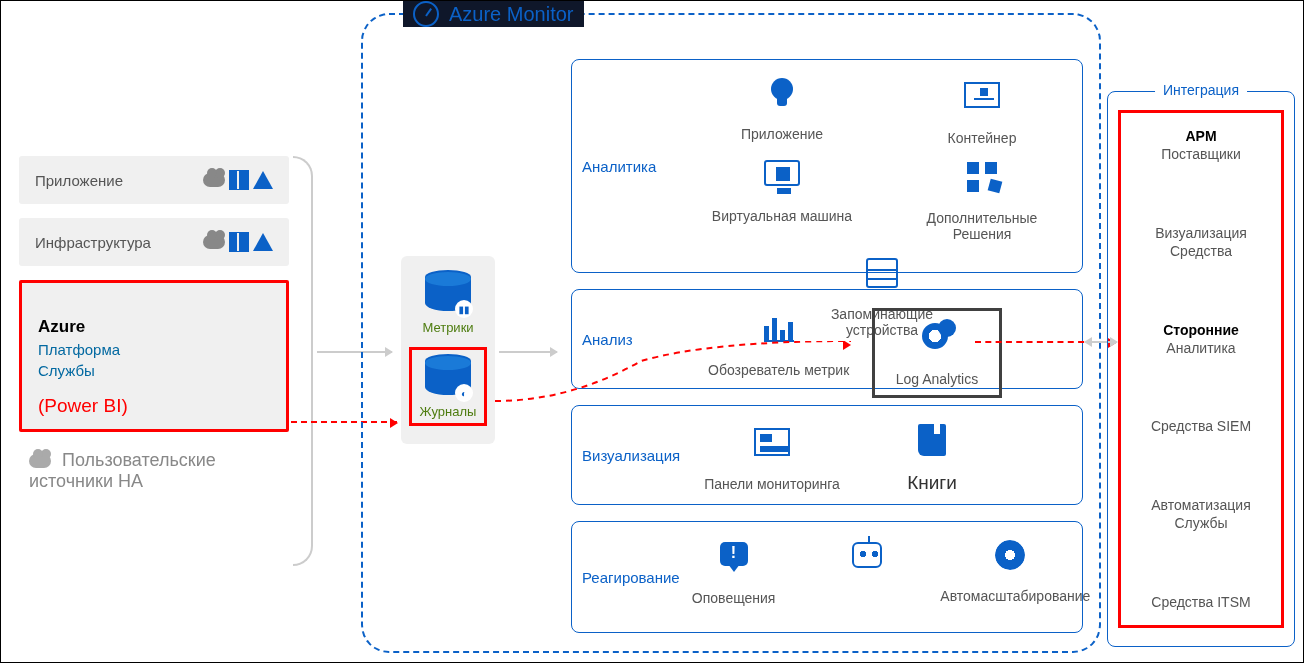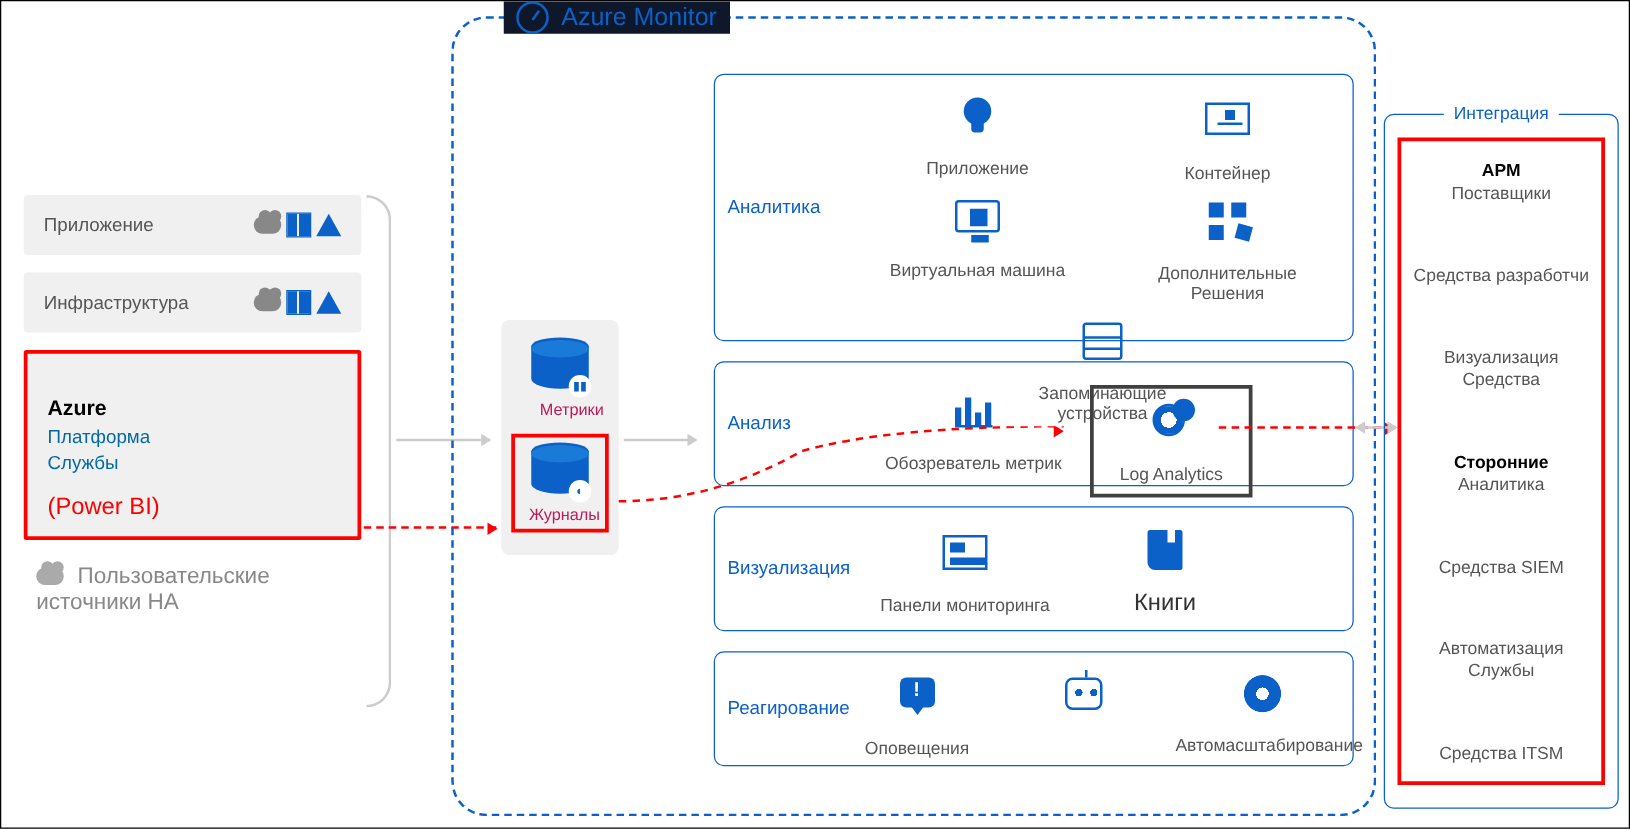--- a/index.html
+++ b/index.html
@@ -28,21 +28,21 @@
   .arrow-h { position:absolute; height:2px; background:#ccc; }
   .arrow-h::after { content:''; position:absolute; right:-1px; top:-4px; border-left:8px solid #ccc; border-top:5px solid transparent; border-bottom:5px solid transparent; }
   
   .storage-col { position:absolute; left:400px; top:255px; width:94px; background:#f0f0f0; border-radius:6px; padding:10px 8px; }
   .db-item { margin-bottom: 8px; padding:4px; }
   .db-item.hl { border:3px solid red; }
   .dbcyl { width:46px; height:46px; margin:0 auto 4px auto; position:relative; }
   .dbcyl .top { width:46px; height:14px; background:#0b61c7; border-radius:50%; position:absolute; top:0; }
   .dbcyl .body { width:46px; height:34px; background:#0b61c7; position:absolute; top:7px; border-radius:0 0 23px 23px / 0 0 8px 8px; }
   .dbcyl .top2 { width:46px; height:14px; background:#1a7ad8; border-radius:50%; position:absolute; top:2px; }
-  .db-label { text-align:right; color:#be185d; font-size:13px; }
+  .db-label { text-align:center; color:#4d7c0f; font-size:13px; }
   .db-badge { position:absolute; bottom:-2px; right:-2px; width:18px; height:18px; background:#fff; border-radius:50%; display:flex; align-items:center; justify-content:center; font-size:10px; color:#0b61c7; }
   
   .monitor-box { position:absolute; left:360px; top:12px; width:740px; height:640px; border:2px dashed #0b61c7; border-radius:28px; }
   .monitor-title { position:absolute; top:-14px; left:40px; background:#0f172a; padding:0 10px; display:flex; align-items:center; color:#0b61c7; font-size:20px; }
   .gauge-ico { width:26px; height:26px; border:2px solid #0b61c7; border-radius:50%; margin-right:10px; position:relative; }
   .gauge-ico::after { content:''; position:absolute; width:2px; height:9px; background:#0b61c7; left:50%; top:4px; transform-origin:bottom; transform:translateX(-50%) rotate(35deg); }
   
   .section-box { position:absolute; border:1px solid #0b61c7; border-radius:8px; }
   .section-label { position:absolute; left:10px; top:50%; transform:translateY(-50%); color:#0b61c7; font-size:15px; }
   
@@ -216,21 +216,21 @@
     <div class="item"><div class="icon">
           <div class="ic-dash"></div>
         </div><span>Панели мониторинга</span></div>
     <div class="item"><div class="icon">
           <div class="ic-book"></div>
         </div><span style="font-size:19px; color:#333;">Книги</span></div>
     <div style="width:60px"></div>
   </div>
 </div>
 
-<div class="section-box" style="left:570px; top:520px; width:512px; height:92px;">
+<div class="section-box" style="left:570px; top:520px; width:512px; height:112px;">
   <div class="section-label">Реагирование</div>
   <div class="item-grid" style="padding-left:100px; padding-top:14px;">
     <div class="item" style="width:120px;"><div class="icon">
           <div class="ic-alert"></div>
         </div><span>Оповещения</span></div>
     <div class="item" style="width:140px;"><div class="icon">
           <div class="ic-robot"></div>
         </div></div>
     <div class="item" style="width:140px;"><div class="icon">
           <div class="ic-gear"></div>
@@ -243,20 +243,19 @@
   <polygon points="360,0 352,-5 352,5" fill="red" transform="translate(0,4)"></polygon>
 </svg>
 <div class="dashed-arrow" style="left:974px; top:340px; width:140px;"></div>
 
 <div class="dbl-arrow" style="left:1084px; top:340px; width:32px;"></div>
 
 <div class="integ-box">
   <div class="integ-title">Интеграция</div>
   <div class="integ-inner">
     <div class="integ-item"><strong>APM</strong><span>Поставщики</span></div>
-    <div class="integ-item"><span>Средства разработчи</span></div>
     <div class="integ-item"><span>Визуализация Средства</span></div>
     <div class="integ-item"><strong>Сторонние</strong><span>Аналитика</span></div>
     <div class="integ-item"><span>Средства SIEM</span></div>
     <div class="integ-item"><span>Автоматизация Службы</span></div>
     <div class="integ-item"><span>Средства ITSM</span></div>
   </div>
 </div>
 
 </body></html>

